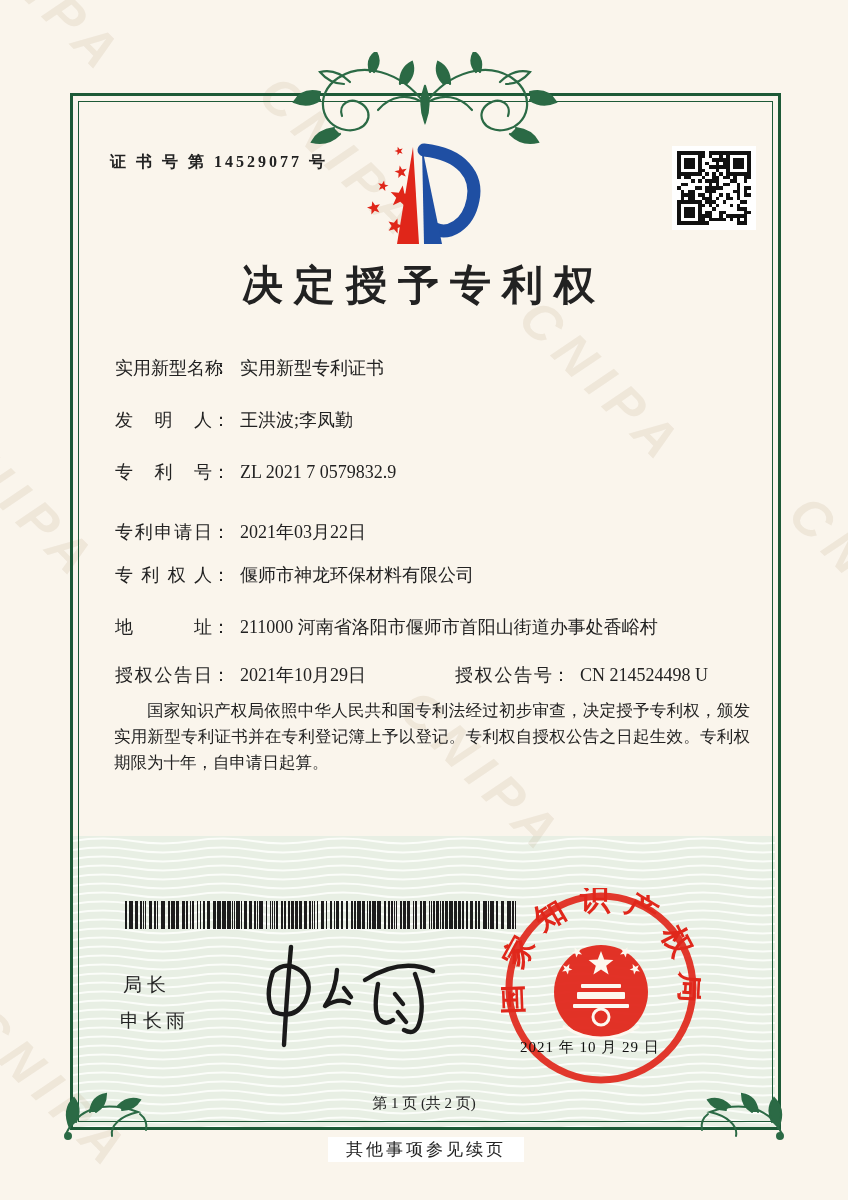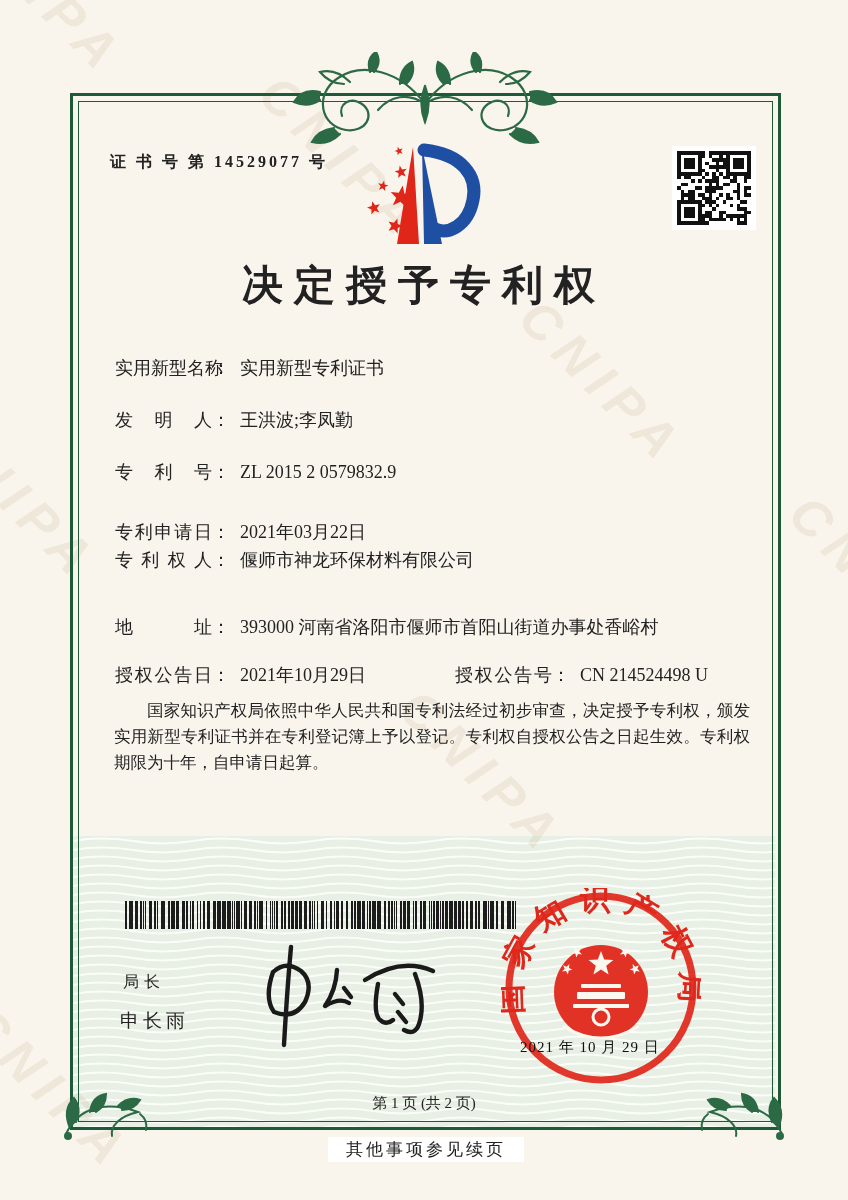--- a/index.html
+++ b/index.html
@@ -37,21 +37,21 @@
   .field-label{display:inline-block;width:97px;text-align:justify;text-align-last:justify;vertical-align:bottom;}
   .colon{display:inline-block;margin-right:10px;}
   .row2{position:absolute;white-space:nowrap;}
   
   .paras{position:absolute;left:114px;top:698px;width:636px;z-index:4;font-size:16.5px;line-height:26px;text-align:justify;}
   .paras p{margin:0;text-indent:2em;}
   
   .barcode{position:absolute;left:125px;top:901px;width:392px;height:28px;display:flex;z-index:4;}
   .barcode span{background:#1c1c1c;display:block;height:100%;}
   .barcode i{display:block;height:100%;}
-  .signer-title{position:absolute;left:123px;top:972px;font-size:16px;letter-spacing:5px;z-index:4;font-family:Liberation Serif, serif;}
+  .signer-title{position:absolute;left:123px;top:972px;font-size:19px;letter-spacing:5px;z-index:4;font-family:Liberation Serif, serif;}
   .signer-name{position:absolute;left:120px;top:1008px;font-size:19px;letter-spacing:4px;z-index:4;font-family:"Liberation Sans","DejaVu Sans",sans-serif;}
   .signature{position:absolute;left:245px;top:942px;width:205px;height:108px;z-index:5;}
   .seal{position:absolute;left:501px;top:888px;width:200px;height:200px;z-index:4;}
   .seal-date{position:absolute;left:520px;top:1038px;width:180px;font-size:15px;letter-spacing:1px;z-index:5;color:#111;white-space:nowrap;}
   .page-info{position:absolute;left:0;top:1094px;width:848px;text-align:center;font-size:15px;z-index:4;}
   .footer-note{
     position:absolute;left:328px;top:1137px;z-index:4;background:#ffffff;
     padding:1px 18px;font-size:17px;letter-spacing:3px;
   }
   .ornament-top{position:absolute;left:250px;top:52px;width:350px;height:100px;z-index:4;}
@@ -395,30 +395,30 @@
 <div class="title">决定授予专利权</div>
 
 <div class="rows">
   <div class="row" style="top:8px;">
     <span class="field-label">实用新型名称</span><span class="colon">：</span><span class="field-value">实用新型专利证书</span>
   </div>
   <div class="row" style="top:60px;">
     <span class="field-label">发明人</span><span class="colon">：</span><span class="field-value">王洪波;李凤勤</span>
   </div>
   <div class="row" style="top:112px;">
-    <span class="field-label">专利号</span><span class="colon">：</span><span class="field-value">ZL 2015 2 0579832.9</span>
+    <span class="field-label">专利号</span><span class="colon">：</span><span class="field-value">ZL 2021 7 0579832.9</span>
   </div>
   <div class="row" style="top:172px;">
     <span class="field-label">专利申请日</span><span class="colon">：</span><span class="field-value">2021年03月22日</span>
   </div>
-  <div class="row" style="top:200px;">
+  <div class="row" style="top:215px;">
     <span class="field-label">专利权人</span><span class="colon">：</span><span class="field-value">偃师市神龙环保材料有限公司</span>
   </div>
   <div class="row" style="top:267px;">
-    <span class="field-label">地址</span><span class="colon">：</span><span class="field-value">393000 河南省洛阳市偃师市首阳山街道办事处香峪村</span>
+    <span class="field-label">地址</span><span class="colon">：</span><span class="field-value">211000 河南省洛阳市偃师市首阳山街道办事处香峪村</span>
   </div>
   <div class="row" style="top:315px;">
     <span class="field-label">授权公告日</span><span class="colon">：</span><span class="field-value">2021年10月29日</span>
     <span class="row2" style="left:340px;">
       <span class="field-label">授权公告号</span><span class="colon">：</span><span class="field-value">CN 214524498 U</span>
     </span>
   </div>
 </div>
 
 <div class="paras">

